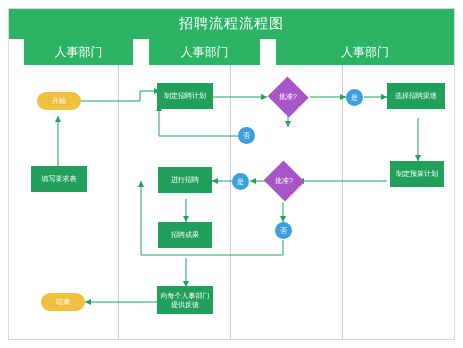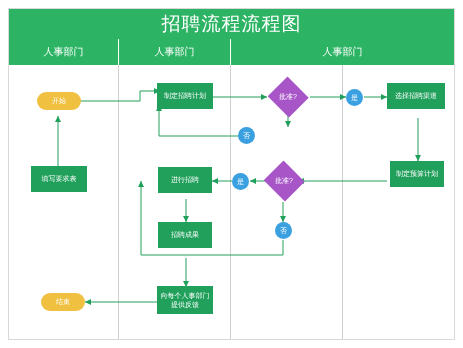--- a/index.html
+++ b/index.html
@@ -30,45 +30,46 @@
     box-sizing: border-box;
   }
   .title-bar {
     position: absolute;
     left: 0;
     top: 0;
     width: 100%;
     height: 30px;
     background: #2cb464;
     color: #ffffff;
-    font-size: 19px;
+    font-size: 14px;
     display: flex;
     align-items: center;
     justify-content: center;
     letter-spacing: 1px;
     box-sizing: border-box;
   }
   .lane-header-row {
     position: absolute;
     left: 0;
     top: 30px;
     width: 100%;
     height: 26px;
     display: flex;
     box-sizing: border-box;
   }
   .lane-header {
     background: #2cb464;
     color: #ffffff;
-    font-size: 10px;
+    font-size: 12px;
     display: flex;
     align-items: center;
     justify-content: center;
     border-right: 1px solid #ffffff;
     box-sizing: border-box;
+    margin-left: 15px;
   }
   .lane-header:last-child { border-right: none; }
 
   .lane-body-row {
     position: absolute;
     left: 0;
     top: 56px;
     width: 100%;
     bottom: 0;
     display: flex;

